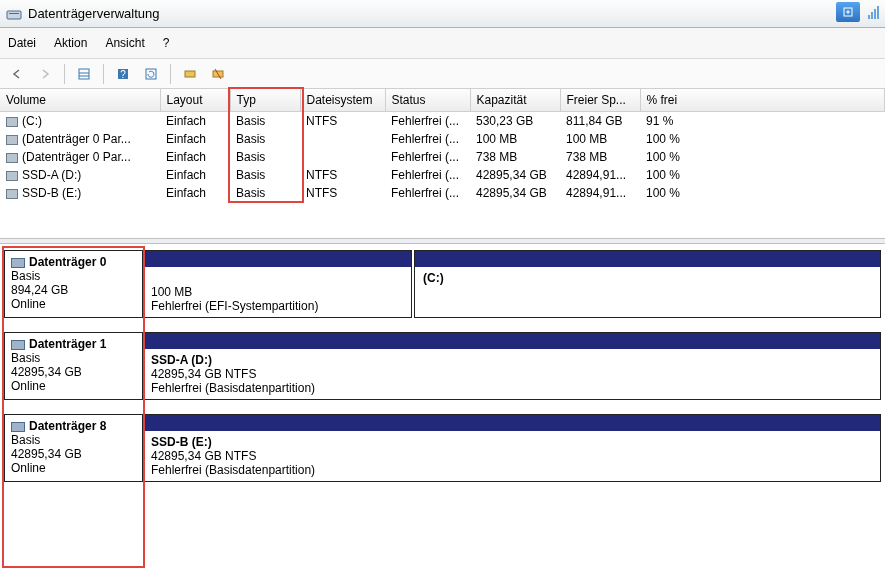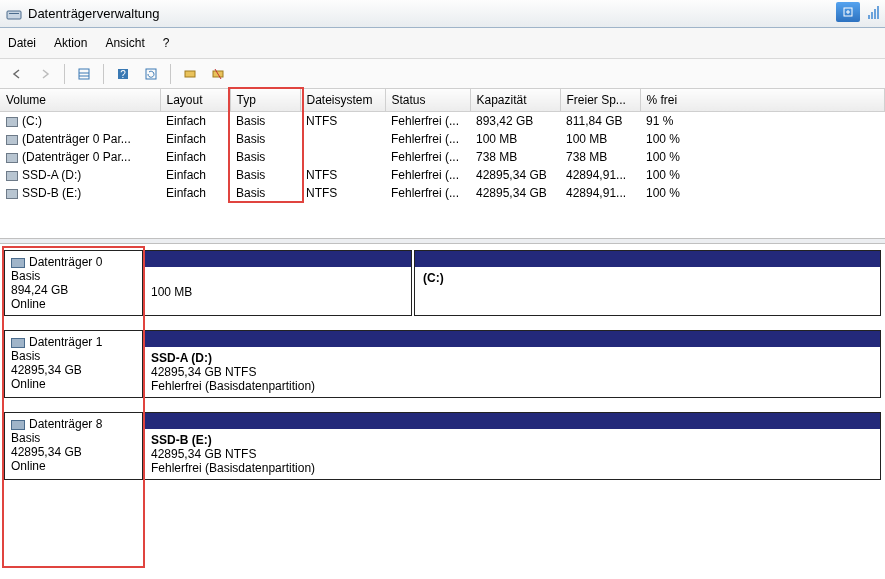--- a/index.html
+++ b/index.html
@@ -111,21 +111,21 @@
     display: flex;
     margin: 4px 0 14px 0;
   }
   .disk-meta {
     width: 138px;
     border: 1px solid #222;
     border-right: none;
     padding: 4px 6px;
     background:#fff;
   }
-  .disk-meta b { font-weight: normal; }
+  .disk-meta b { font-weight: bold; }
   .disk-icon {
     display:inline-block; width:14px; height:10px;
     background:#9fb4c9; border:1px solid #4a6b8c; margin-right:4px; vertical-align:middle;
   }
   .disk-vol-wrap {
     flex: 1;
     display: flex;
     gap: 2px;
     background:#fff;
   }
@@ -258,21 +258,21 @@
       <th>% frei</th>
     </tr>
   </thead>
   <tbody id="vol-body">
         <tr>
           <td><span class="vol-icon"></span>(C:)</td>
           <td>Einfach</td>
           <td>Basis</td>
           <td>NTFS</td>
           <td>Fehlerfrei (...</td>
-          <td>893,42 GB</td>
+          <td>530,23 GB</td>
           <td>811,84 GB</td>
           <td>91 %</td>
         </tr>
         <tr>
           <td><span class="vol-icon"></span>(Datenträger 0 Par...</td>
           <td>Einfach</td>
           <td>Basis</td>
           <td></td>
           <td>Fehlerfrei (...</td>
           <td>100 MB</td>
@@ -325,20 +325,21 @@
         <div>Basis</div>
         <div>894,24 GB</div>
         <div>Online</div>
       </div>
       <div class="disk-vol-wrap">
         <div class="disk-vol" style="width: 270px;">
           <div class="vol-bar"></div>
           <div class="vol-body">
             <div>&nbsp;</div>
             <div>100 MB</div>
+            <div>Fehlerfrei (EFI-Systempartition)</div>
           </div>
         </div>
         <div class="disk-vol" style="flex: 1 1 0%;">
           <div class="vol-bar"></div>
           <div class="vol-body">
             <div><b>(C:)</b></div>
           </div>
         </div>
       </div>
     </div>

